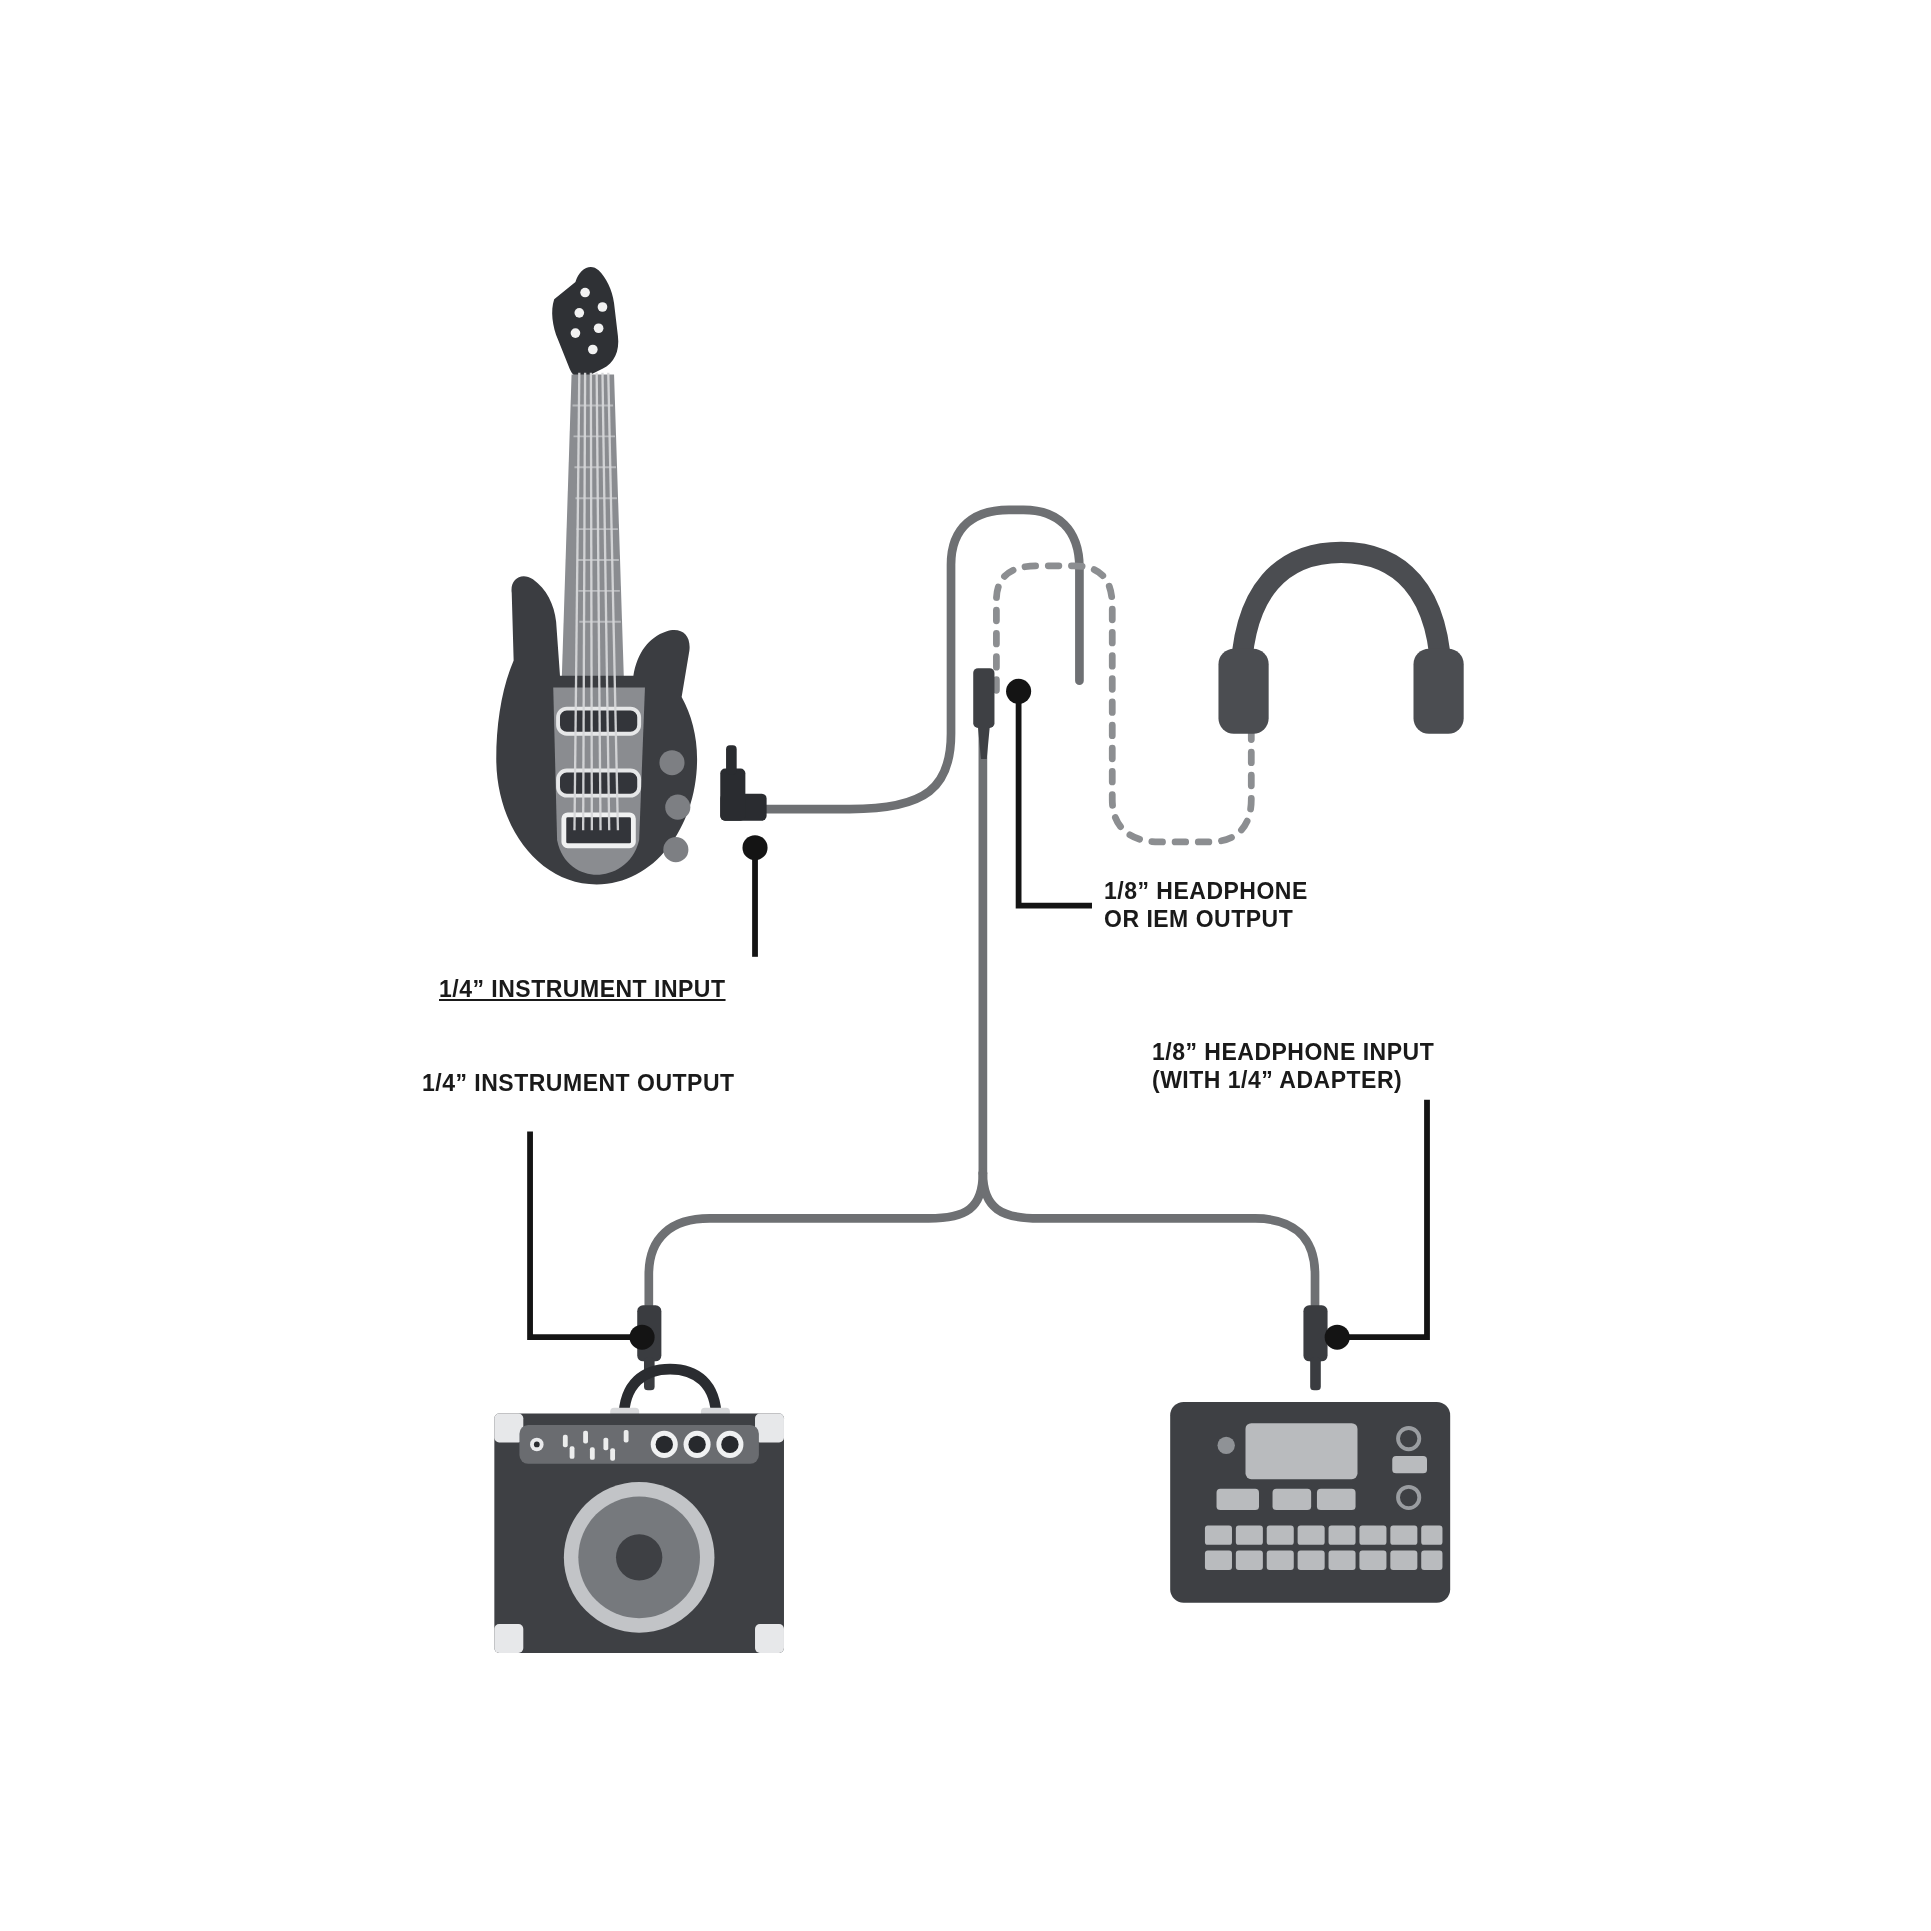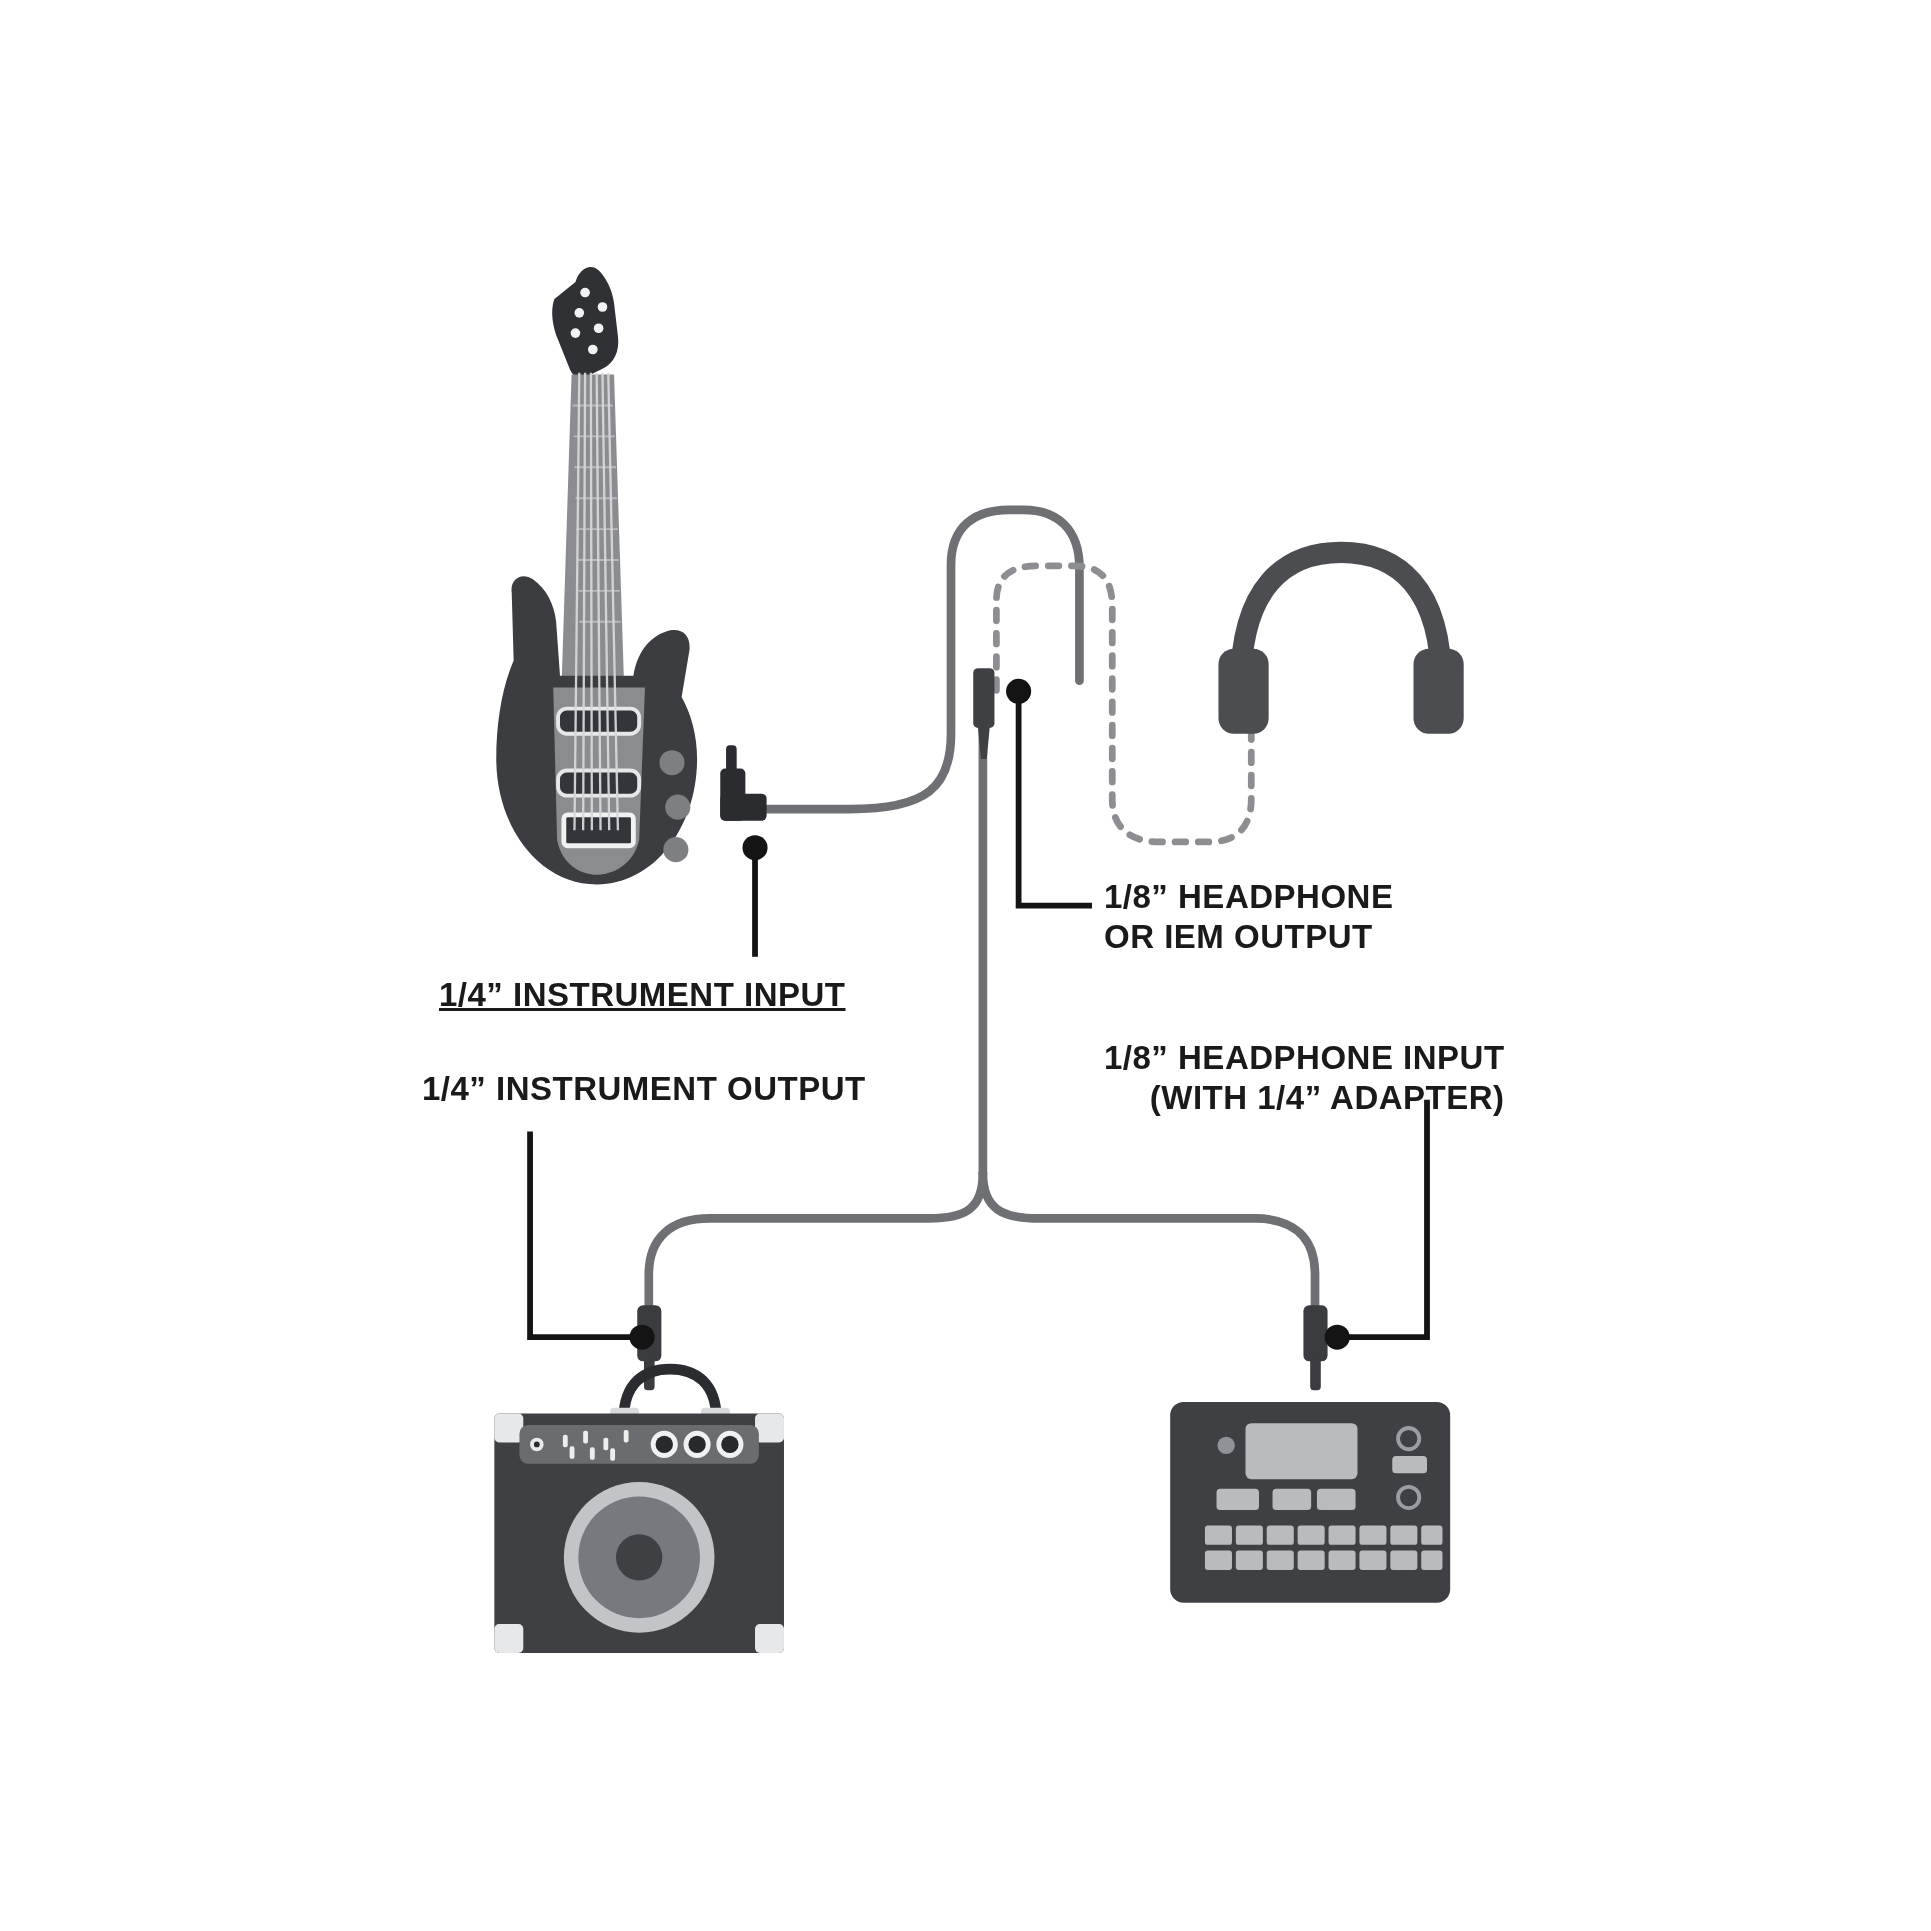--- a/index.html
+++ b/index.html
@@ -25,31 +25,31 @@
     top: 0;
     left: 0;
     width: 1931px;
     height: 1931px;
     display: block;
   }
   .callout-text {
     position: absolute;
     font-family: "Liberation Sans", sans-serif;
     font-weight: bold;
-    font-size: 33px;
+    font-size: 23px;
     letter-spacing: 0.5px;
     line-height: 1.22;
     color: #1a1a1a;
     white-space: pre-line;
     text-transform: uppercase;
   }
   #label-instrument-input  { left: 439px;  top: 975px; text-decoration: underline; }
   #label-instrument-output { left: 422px;  top: 1069px; text-align: right; }
   #label-headphone-output  { left: 1104px; top: 877px;  }
-  #label-headphone-input   { left: 1104px; top: 1038px; text-align: right; }
+  #label-headphone-input   { left: 1152px; top: 1038px; }
 </style>
 </head>
 <body>
 
 <div id="diagram-root">
 
   <svg id="scene" viewBox="0 0 2000 2000" xmlns="http://www.w3.org/2000/svg">
 
     <defs>
       <clipPath id="clip-amp-body">

